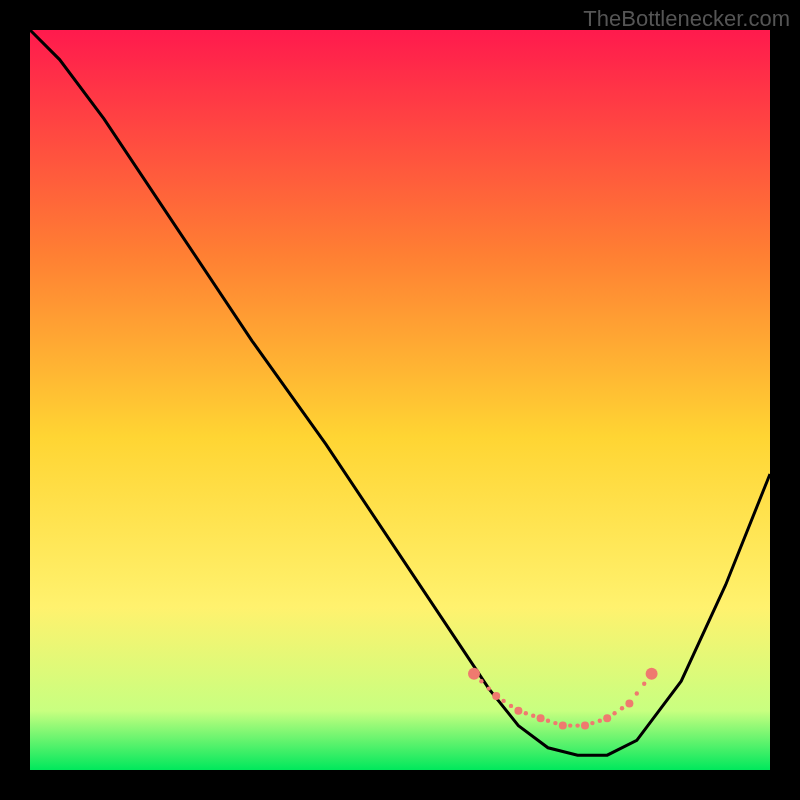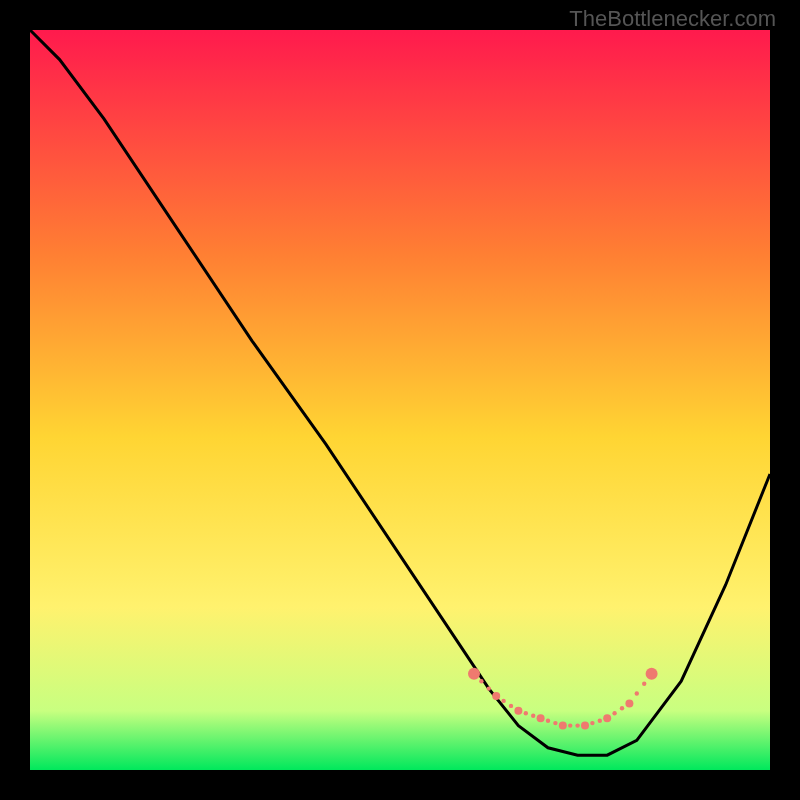--- a/index.html
+++ b/index.html
@@ -7,21 +7,21 @@
     padding: 0;
     width: 800px;
     height: 800px;
     background: #000;
     position: relative;
     font-family: Arial, sans-serif;
   }
   .watermark {
     position: absolute;
     top: 6px;
-    right: 24px;
+    right: 10px;
     color: #555;
     font-size: 22px;
     font-weight: 500;
     z-index: 10;
   }
   .plot {
     position: absolute;
     left: 30px;
     top: 30px;
     width: 740px;

